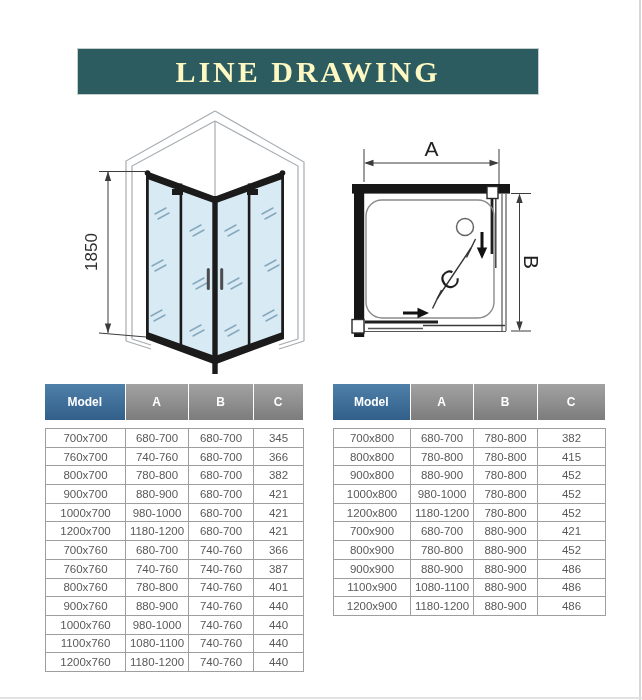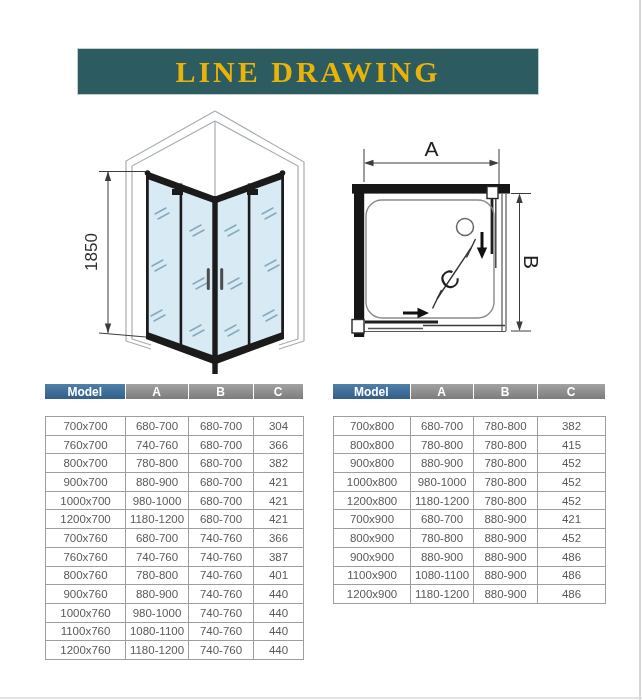--- a/index.html
+++ b/index.html
@@ -11,40 +11,40 @@
   .bottom-edge { position:absolute; left:0; top:697px; width:642px; height:2px; background:#e2e2e2; }
 
   .banner {
     position:absolute; left:77px; top:48px; width:462px; height:47px;
     background:var(--banner, #2d5c60);
     border:1px solid #c3cecd; box-sizing:border-box;
     display:flex; align-items:center; justify-content:center;
   }
   .banner h1 {
     margin:4px; font-family:"Liberation Serif", serif; font-weight:bold;
-    font-size:30px; letter-spacing:3px; color:#eab308;
+    font-size:30px; letter-spacing:3px; color:#fef9c3;
   }
 
   .svg-abs { position:absolute; }
 
   .table-block { position:absolute; top:384px; }
   .table-block.left  { left:45px;  width:258px; }
   .table-block.right { left:333px; width:272px; }
 
   table { border-collapse:collapse; table-layout:fixed; width:100%; }
   .head-table th {
-    height:15px; padding:0; text-align:center;
+    height:36px; padding:0; text-align:center;
     font-size:12px; font-weight:bold; color:#ffffff;
     background:linear-gradient(180deg, var(--abc-header-top,#a2a2a2), var(--abc-header-bottom,#7c7c7c));
     border-right:1px solid #ffffff;
   }
   .head-table th.first-col {
     background:linear-gradient(180deg, var(--model-header-top,#4f80a9), var(--model-header-bottom,#315f8a));
   }
-  .body-table { margin-top:17px; border:1.5px solid #6f6f6f; }
+  .body-table { margin-top:8px; border:1.5px solid #6f6f6f; }
   .body-table td {
     height:17.7px; padding:0; text-align:center; vertical-align:middle;
     font-size:11.5px; color:#595959;
     border:1px solid #9e9e9e; background:#ffffff;
   }
 </style>
 </head>
 <body>
 
 <div class="page">
@@ -197,21 +197,21 @@
           <col style="width:80px">
           <col style="width:63px">
           <col style="width:65px">
           <col style="width:50px">
         </colgroup>
       <tbody>
           <tr>
             <td>700x700</td>
             <td>680-700</td>
             <td>680-700</td>
-            <td>304</td>
+            <td>345</td>
           </tr>
           <tr>
             <td>760x700</td>
             <td>740-760</td>
             <td>680-700</td>
             <td>366</td>
           </tr>
           <tr>
             <td>800x700</td>
             <td>780-800</td>

